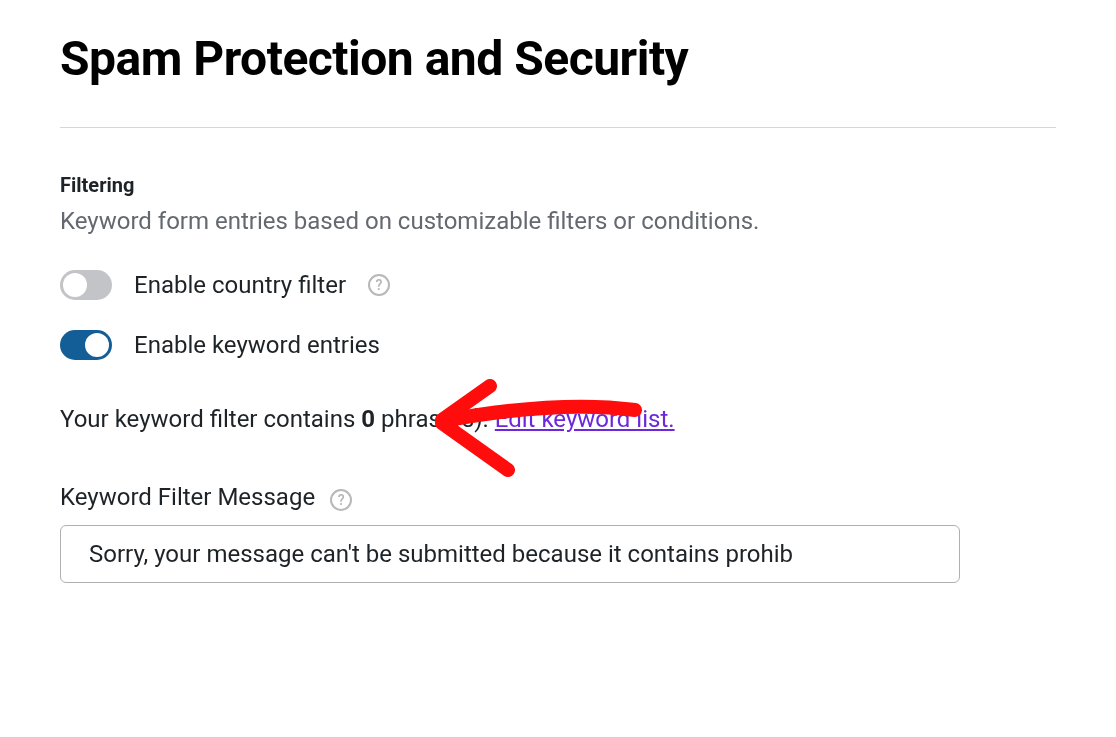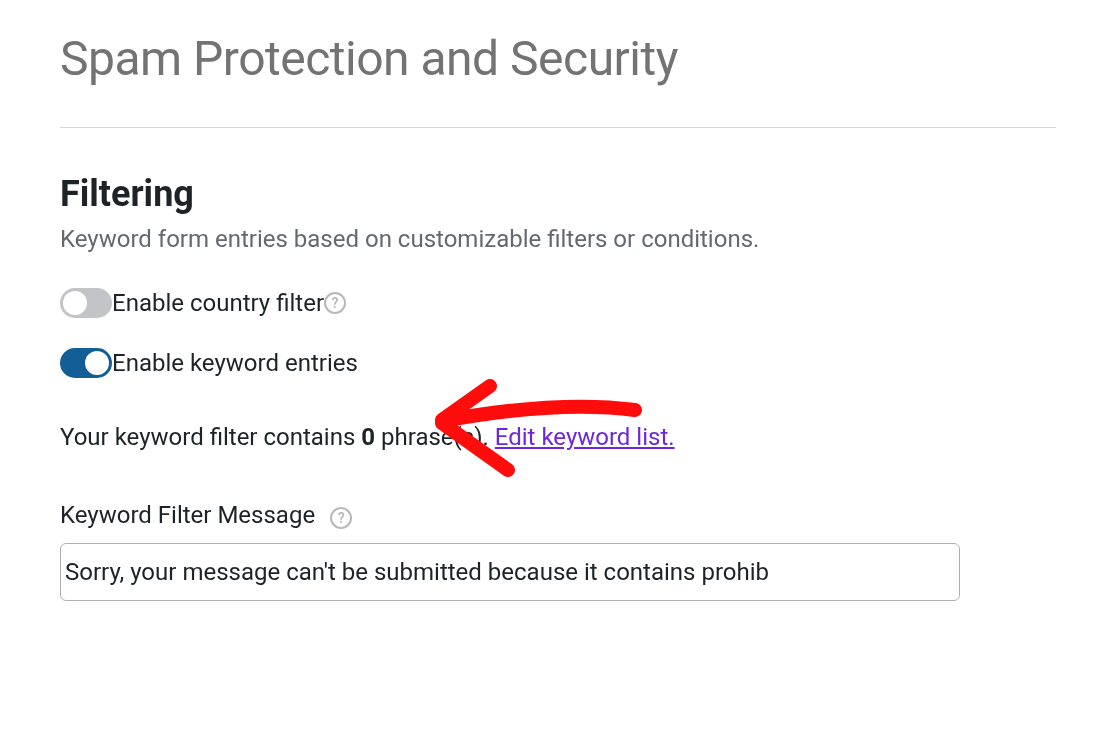--- a/index.html
+++ b/index.html
@@ -8,45 +8,46 @@
       background: #fff;
       color: #1d2327;
       width: 1116px;
       height: 737px;
       padding: 30px 60px;
       position: relative;
       overflow: hidden;
     }
     .page-title {
       font-size: 48px;
-      font-weight: 400;
-      color: #737373;
+      font-weight: 700;
+      color: #000000;
       margin-bottom: 40px;
       letter-spacing: -0.5px;
     }
     .divider {
       border: none;
       border-top: 1px solid #d6d6d6;
       margin-bottom: 45px;
     }
     .section-title {
-      font-size: 36px;
+      font-size: 20px;
       font-weight: 700;
       color: #1d2327;
       margin-bottom: 10px;
     }
     .section-desc {
       font-size: 24px;
       color: #646970;
       margin-bottom: 35px;
       font-weight: 400;
     }
     .toggle-row {
       display: flex;
       align-items: center;
+      gap: 22px;
       margin-bottom: 30px;
     }
     .toggle {
       width: 52px;
       height: 30px;
       border-radius: 30px;
       position: relative;
       cursor: pointer;
       flex-shrink: 0;
     }
@@ -96,21 +97,21 @@
       font-size: 24px;
       color: #1d2327;
       display: flex;
       align-items: flex-end;
       gap: 15px;
       margin-bottom: 14px;
     }
     .text-input {
       width: 900px;
       max-width: 100%;
-      padding: 14px 4px;
+      padding: 14px 28px;
       font-size: 24px;
       border: 1px solid #b0b0b0;
       border-radius: 6px;
       color: #1d2327;
       font-family: inherit;
     }
     .arrow-annotation {
       position: absolute;
       left: 430px;
       top: 378px;

